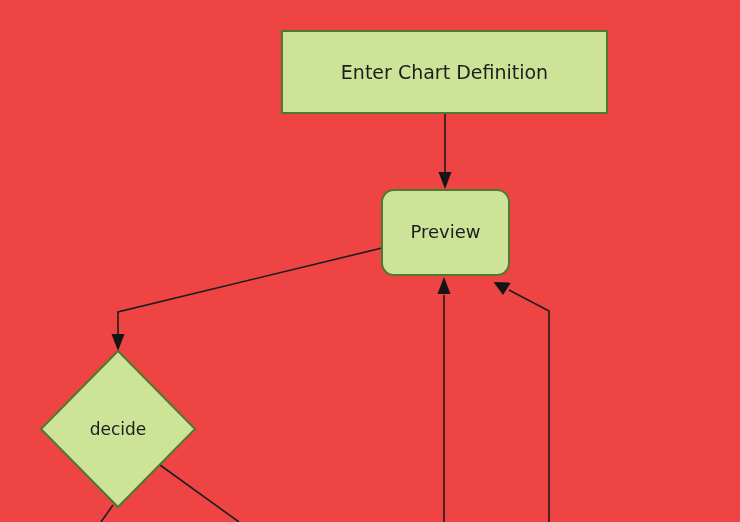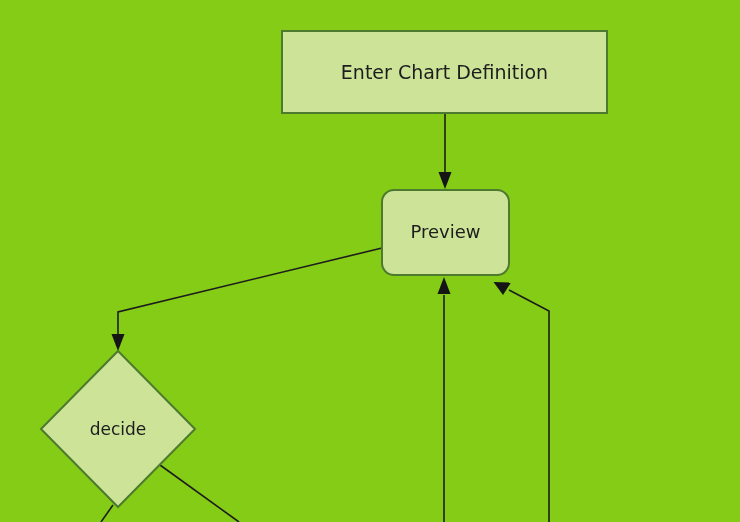--- a/index.html
+++ b/index.html
@@ -7,21 +7,21 @@
     padding: 0;
     background: #ffffff;
   }
   body {
     font-family: "DejaVu Sans", sans-serif;
   }
   #canvas {
     position: relative;
     width: 740px;
     height: 522px;
-    background: #84cc16;
+    background: #ef4444;
     overflow: hidden;
   }
   #flow-svg {
     position: absolute;
     left: 0;
     top: 0;
     width: 740px;
     height: 522px;
   }
   .node-label {

